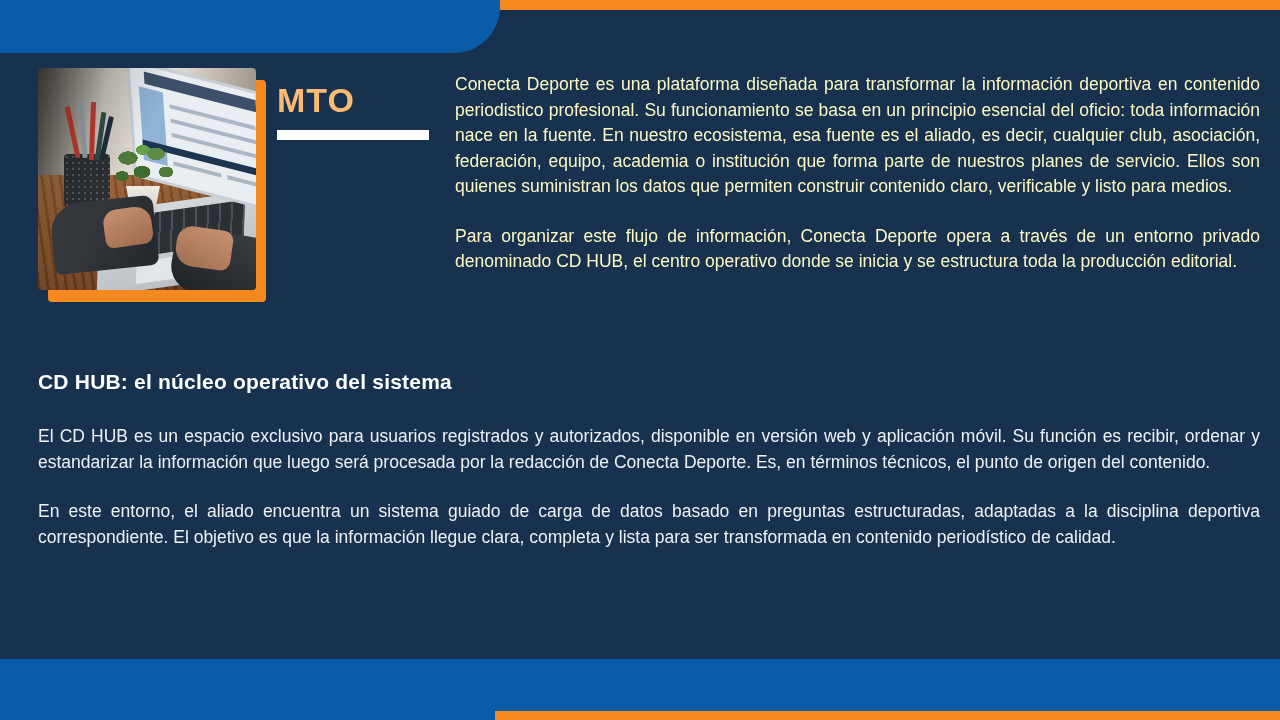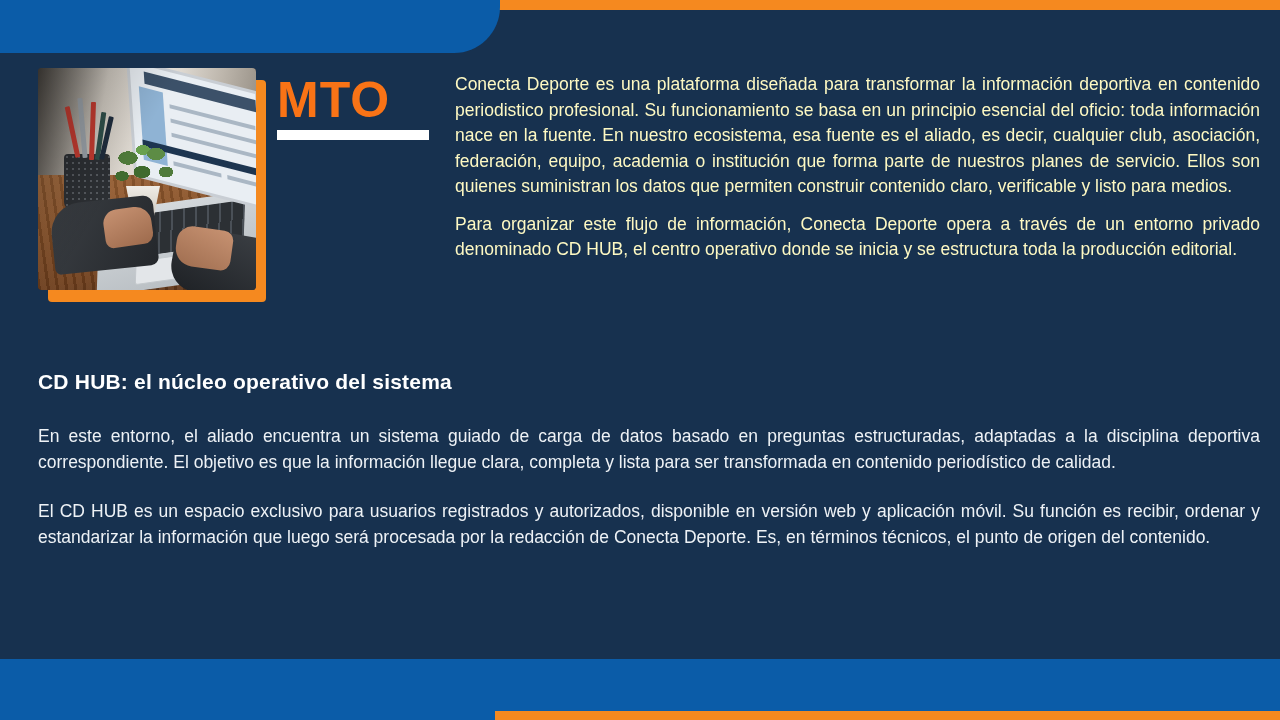--- a/index.html
+++ b/index.html
@@ -171,38 +171,38 @@
     position:absolute; left:0; top:0; width:100%; height:100%;
     background:linear-gradient(120deg, rgba(0,0,0,.30) 0%, rgba(0,0,0,0) 42%);
     pointer-events:none;
   }
 
   
   .logo{
     position:absolute; left:277px; top:74px; width:160px;
   }
   .logo-text{
-    color:#f97316; font-size:50px; font-weight:700; letter-spacing:1px;
+    color:#fdba74; font-size:34px; font-weight:700; letter-spacing:1px;
     line-height:52px; font-family:"Liberation Sans", sans-serif;
   }
   .logo-bar{
     width:152px; height:10px; background:#ffffff; margin-top:4px;
   }
 
   
   .intro{
     position:absolute; left:455px; top:72px; width:805px;
     color:#f0f3f6;
   }
   .intro p{
     font-size:17.5px; line-height:25.5px;
     text-align:justify; text-justify:inter-word;
     color:#fef9c3;
   }
-  .intro p + p{ margin-top:12px; }
+  .intro p + p{ margin-top:24px; }
 
   .section-title{
     position:absolute; left:38px; top:370px; width:900px;
     color:#ffffff; font-size:21px; font-weight:700; letter-spacing:.2px;
   }
   .body-block{
     position:absolute; left:38px; top:424px; width:1222px;
     color:#eef2f6;
   }
   .body-block p{
@@ -265,22 +265,22 @@
     <div class="logo-bar"></div>
   </div>
 
   <div class="intro">
     <p>Conecta Deporte es una plataforma diseñada para transformar la información deportiva en contenido periodistico profesional. Su funcionamiento se basa en un principio esencial del oficio: toda información nace en la fuente. En nuestro ecosistema, esa fuente es el aliado, es decir, cualquier club, asociación, federación, equipo, academia o institución que forma parte de nuestros planes de servicio. Ellos son quienes suministran los datos que permiten construir contenido claro, verificable y listo para medios.</p>
     <p>Para organizar este flujo de información, Conecta Deporte opera a través de un entorno privado denominado CD HUB, el centro operativo donde se inicia y se estructura toda la producción editorial.</p>
   </div>
 
   <div class="section-title">CD HUB: el núcleo operativo del sistema</div>
   <div class="body-block">
+    <p>El CD HUB es un espacio exclusivo para usuarios registrados y autorizados, disponible en versión web y aplicación móvil. Su función es recibir, ordenar y estandarizar la información que luego será procesada por la redacción de Conecta Deporte. Es, en términos técnicos, el punto de origen del contenido.</p>
     <p>En este entorno, el aliado encuentra un sistema guiado de carga de datos basado en preguntas estructuradas, adaptadas a la disciplina deportiva correspondiente. El objetivo es que la información llegue clara, completa y lista para ser transformada en contenido periodístico de calidad.</p>
-    <p>El CD HUB es un espacio exclusivo para usuarios registrados y autorizados, disponible en versión web y aplicación móvil. Su función es recibir, ordenar y estandarizar la información que luego será procesada por la redacción de Conecta Deporte. Es, en términos técnicos, el punto de origen del contenido.</p>
   </div>
 
   <div class="bot-orange-upper"></div>
   <div class="bot-blue"></div>
   <div class="bot-blue-left"></div>
   <div class="bot-orange-lower"></div>
   <div class="bot-blue-lower-left"></div>
 
 </div>
 

